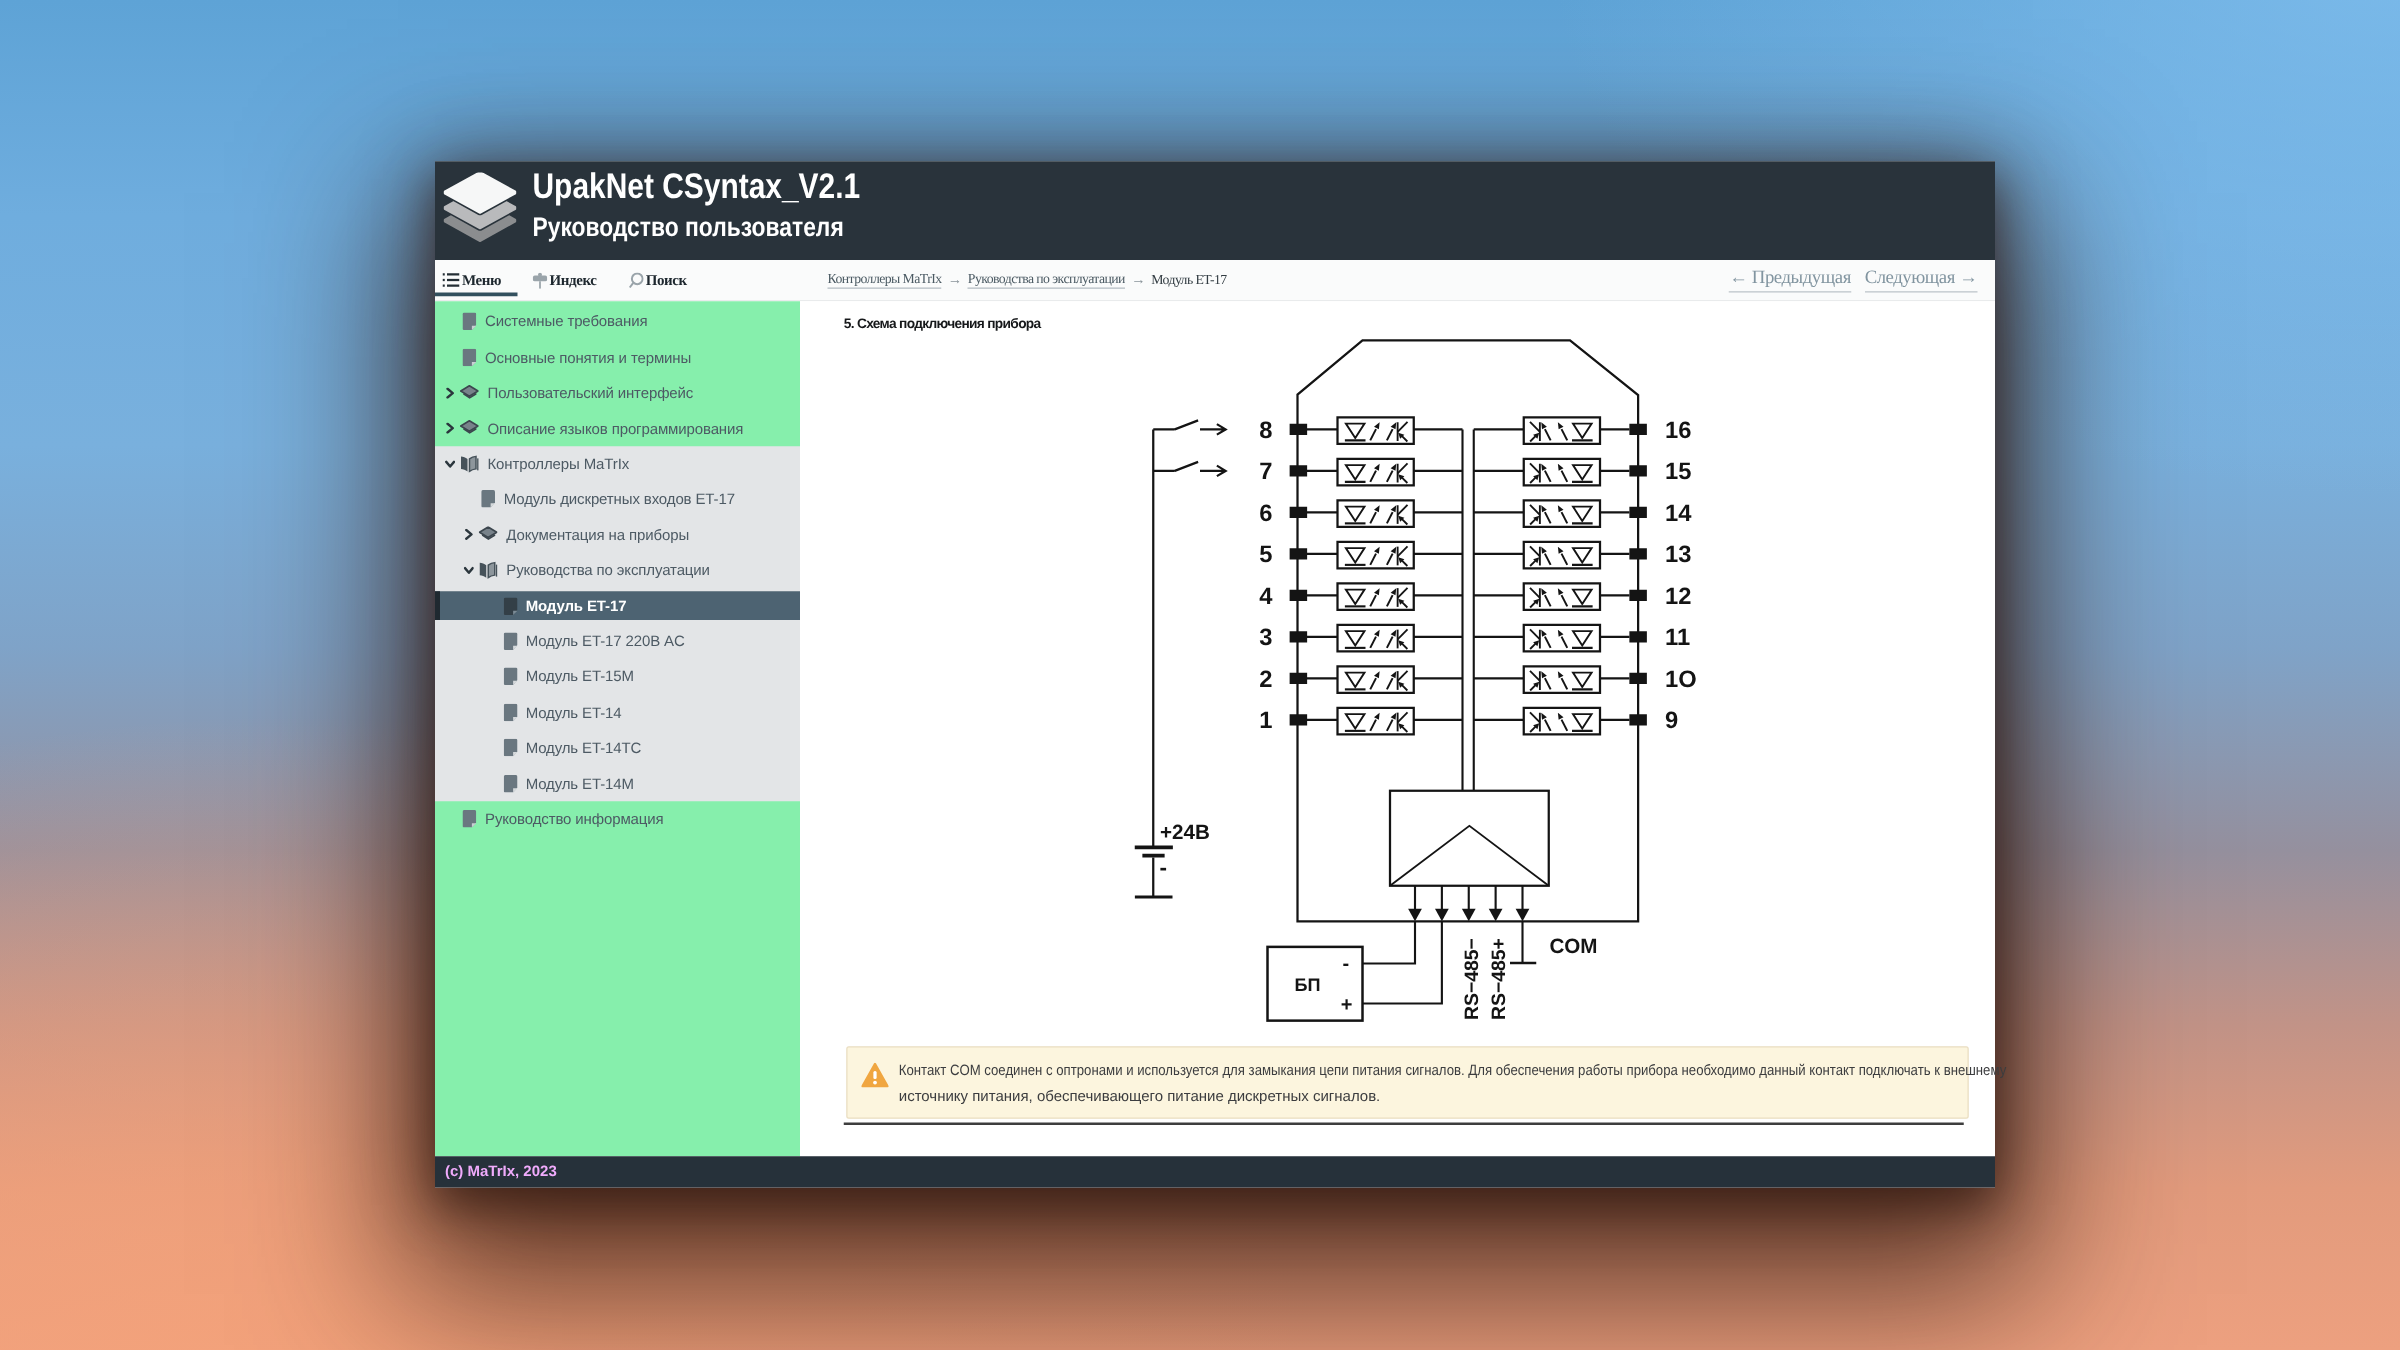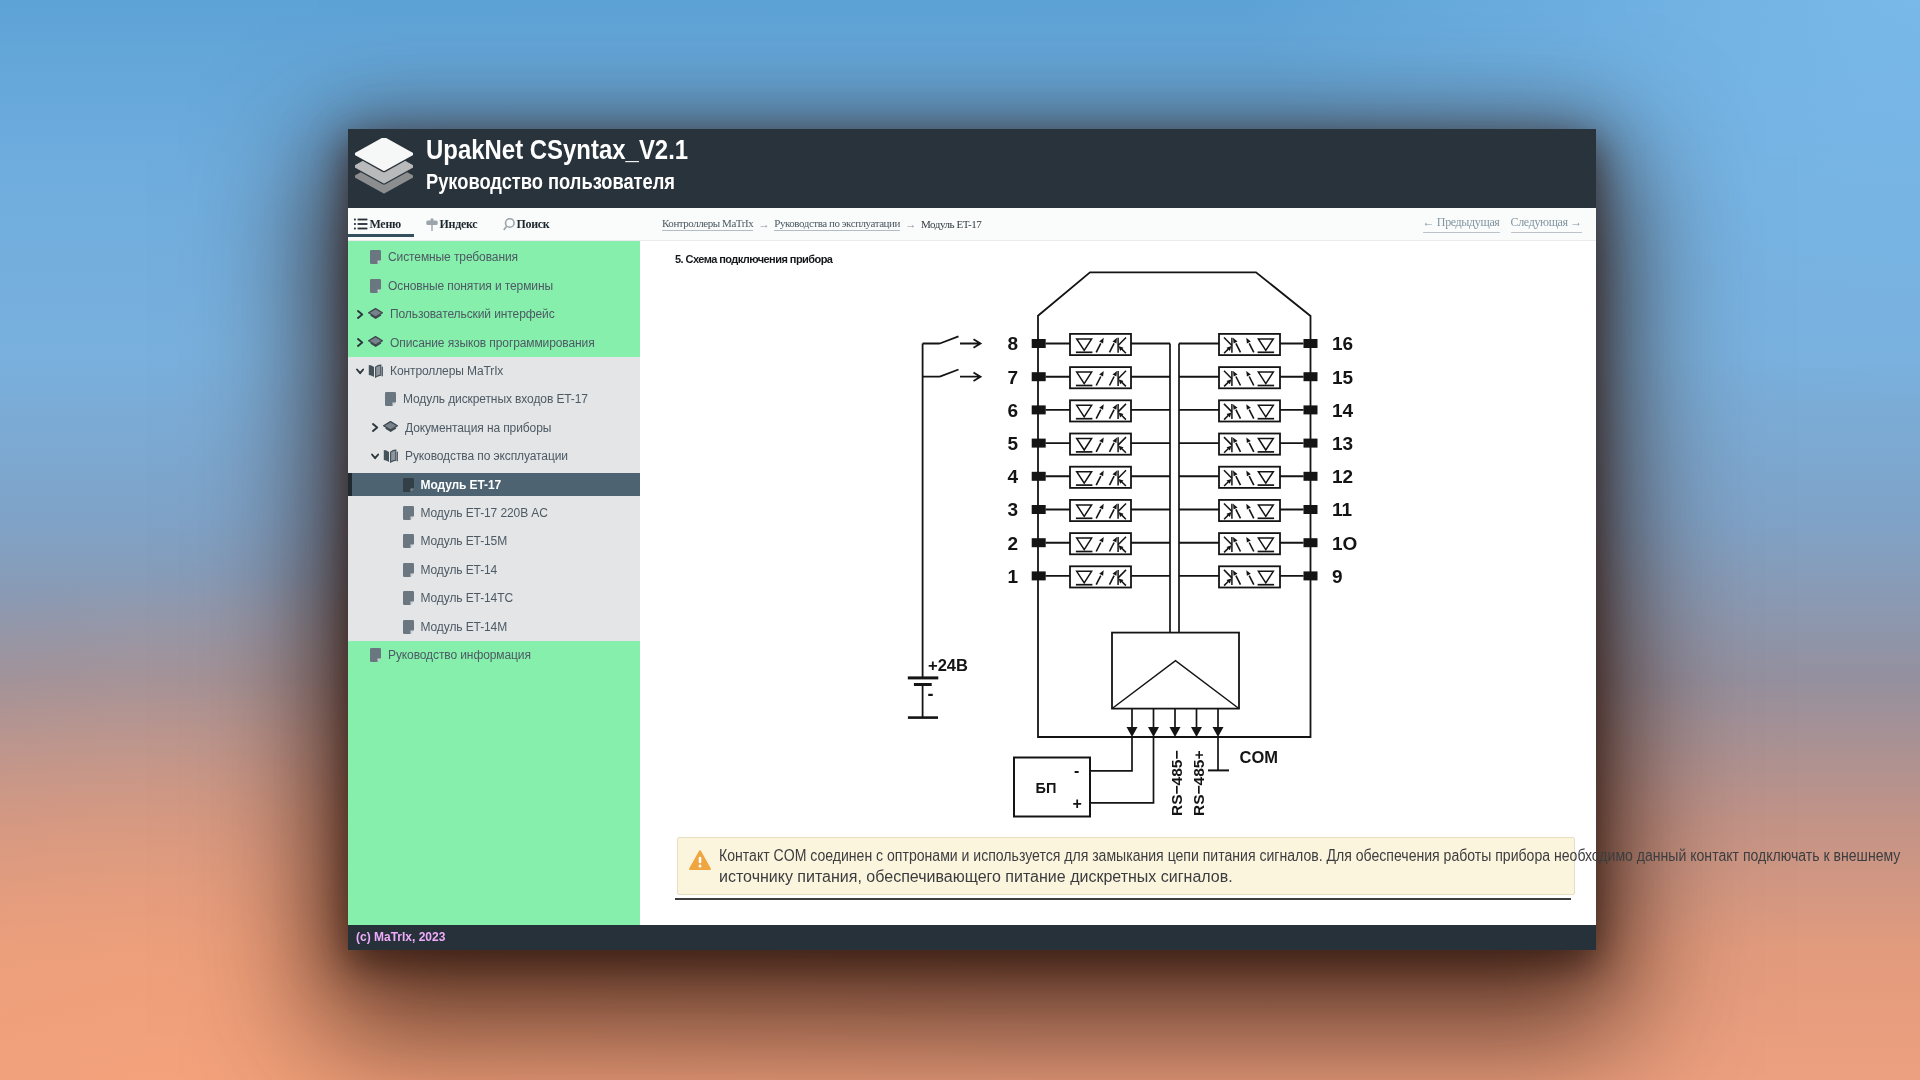--- a/index.html
+++ b/index.html
@@ -25,21 +25,21 @@
   .hsub   { position:absolute; left:78px; top:41px; color:#fff; font-weight:bold; font-size:21.5px; white-space:nowrap; transform:scaleX(.85); transform-origin:0 0; }
   
   .nav { position:absolute; left:0; top:79px; width:100%; height:33px; background:#fafbfb; border-bottom:1px solid #e9ebec;font-family:Liberation Serif, serif; }
   .tab { position:absolute; top:0; height:32px; display:flex; align-items:center; font-size:12px; letter-spacing:-0.3px; font-weight:bold; color:#1d272e; }
   .tab svg { margin-right:2px; }
   .tabline { position:absolute; left:0; top:26.4px; width:65.5px; height:2.2px; background:#32505e; }
   .crumbs { position:absolute; left:314px; top:0; height:32px; display:flex; align-items:center; font-size:11px; color:#4b5a63; white-space:nowrap; letter-spacing:-0.45px;}
   .crumbs .lnk { border-bottom:1px solid #b3bcc2; padding-bottom:1px; }
   .crumbs .arr { color:#8a949a; padding:0 5px; font-size:11.5px; }
   .crumbs .cur { color:#323c42; }
-  .pn { position:absolute; right:14px; top:0; height:32px; display:flex; align-items:center; font-size:12px; letter-spacing:-0.35px; color:#8295a0; white-space:nowrap; }
+  .pn { position:absolute; right:14px; top:0; height:32px; display:flex; align-items:center; font-size:15px; letter-spacing:-0.35px; color:#8295a0; white-space:nowrap; }
   .pn span { border-bottom:1px solid #bcc4c9; padding-bottom:2px; }
   .pn .gap { width:11px; border:none; }
   
   .sidebar { position:absolute; left:0; top:112px; width:292px; height:684px; background:#86efac; padding-top:2.3px; font-size:12px; letter-spacing:-0.25px; color:#4d5a64; }
   .sect { background:#e3e5e7; }
   .item { height:28.4px; display:flex; align-items:center; white-space:nowrap; letter-spacing:-0.1px; }
   .item .sp1 { width:8px; flex:none; }
   .item .sp2 { width:23px; flex:none; }
   .item .sp3 { width:54.5px; flex:none; }
   .item .chev { width:8px; flex:none; margin-right:4px; }
@@ -47,21 +47,21 @@
   .item .ic { flex:none; margin-right:7px; }
   .item .ic3 { flex:none; margin-right:7px; }
   .sel { background:#4d6372; color:#fff; font-weight:bold; height:23.4px; margin:2.5px 0; position:relative; }
   .sel::before { content:""; position:absolute; left:0; top:0; width:4px; height:100%; background:#1f2930; }
   
   .content { position:absolute; left:292px; top:112px; width:956px; height:684px; background:#fff; }
   .h5 { position:absolute; left:327px; top:123.5px; font-size:11px; font-weight:bold; color:#16181a; letter-spacing:-0.55px; }
   .schematic { position:absolute; left:534px; top:126px; }
   .warn { position:absolute; left:328.5px; top:708px; width:898px; height:58px; background:#fcf5de; border:1px solid #e9ddc0; border-radius:2px; }
   .warn .wicon { position:absolute; left:11px; top:12px; }
-  .warn .wtext { position:absolute; left:41.5px; top:8px; width:843px; font-size:16px; color:#3c3d3f; line-height:20.5px; }
+  .warn .wtext { position:absolute; left:41.5px; top:8px; width:843px; font-size:12px; color:#3c3d3f; line-height:20.5px; }
   .warn .l1 { width:958px; transform:scaleX(.8789); transform-origin:0 0; text-align:justify; text-align-last:justify; white-space:nowrap; }
   .hr { position:absolute; left:327px; top:769px; width:896px; height:2px; background:#3e3e3e; }
   
   .footer { position:absolute; left:0; bottom:0; width:100%; height:25px; background:#26313a; color:#f0abfc; font-size:12px; font-weight:bold; line-height:25px; padding-left:8px; }
 </style>
 </head>
 <body>
 <div class="window">
   <div class="header">
     <svg class="logo" width="58" height="64" viewBox="0 0 58 64">

